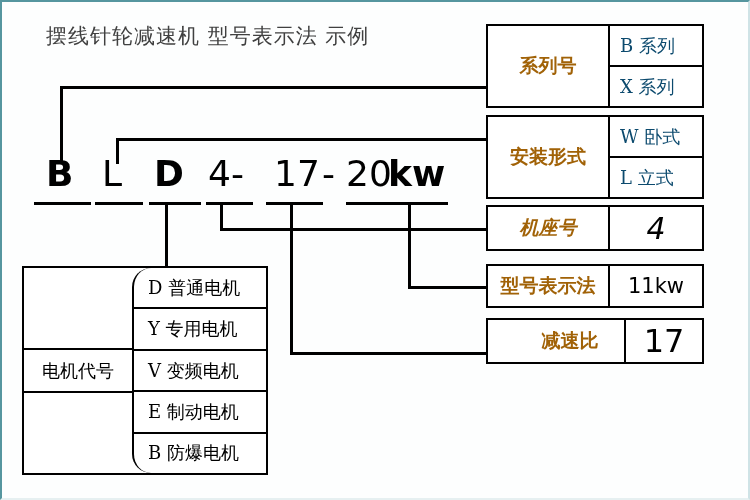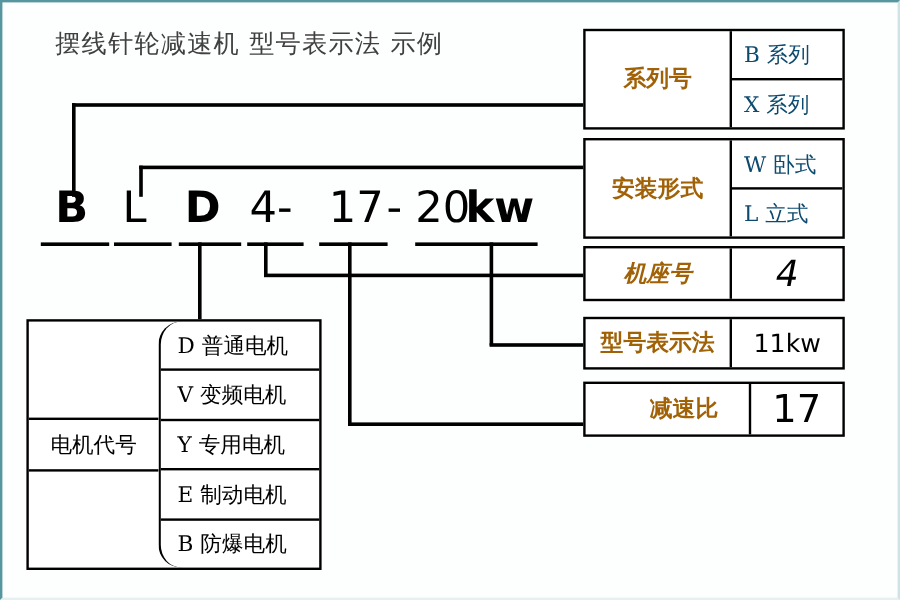--- a/index.html
+++ b/index.html
@@ -212,21 +212,21 @@
 
   <div class="box" id="motor-table">
     <div class="mt">
       <div id="motor-left">
         <div class="mlcell" style="flex:2;"></div>
         <div class="mlcell mid" style="flex:1;">电机代号</div>
         <div class="mlcell" style="flex:2;"></div>
       </div>
       <div id="motor-right">
         <div class="mrcell">D 普通电机</div>
+        <div class="mrcell">Y 专用电机</div>
         <div class="mrcell">V 变频电机</div>
-        <div class="mrcell">Y 专用电机</div>
         <div class="mrcell">E 制动电机</div>
         <div class="mrcell">B 防爆电机</div>
       </div>
     </div>
   </div>
 
 </div>
 
 </body></html>

